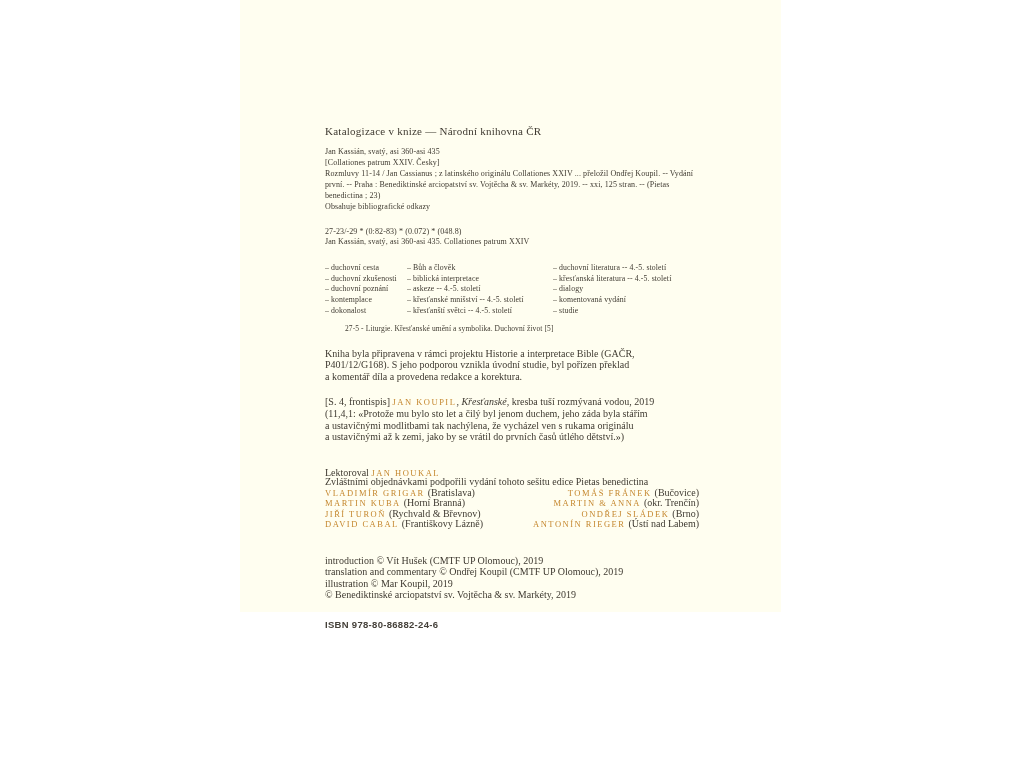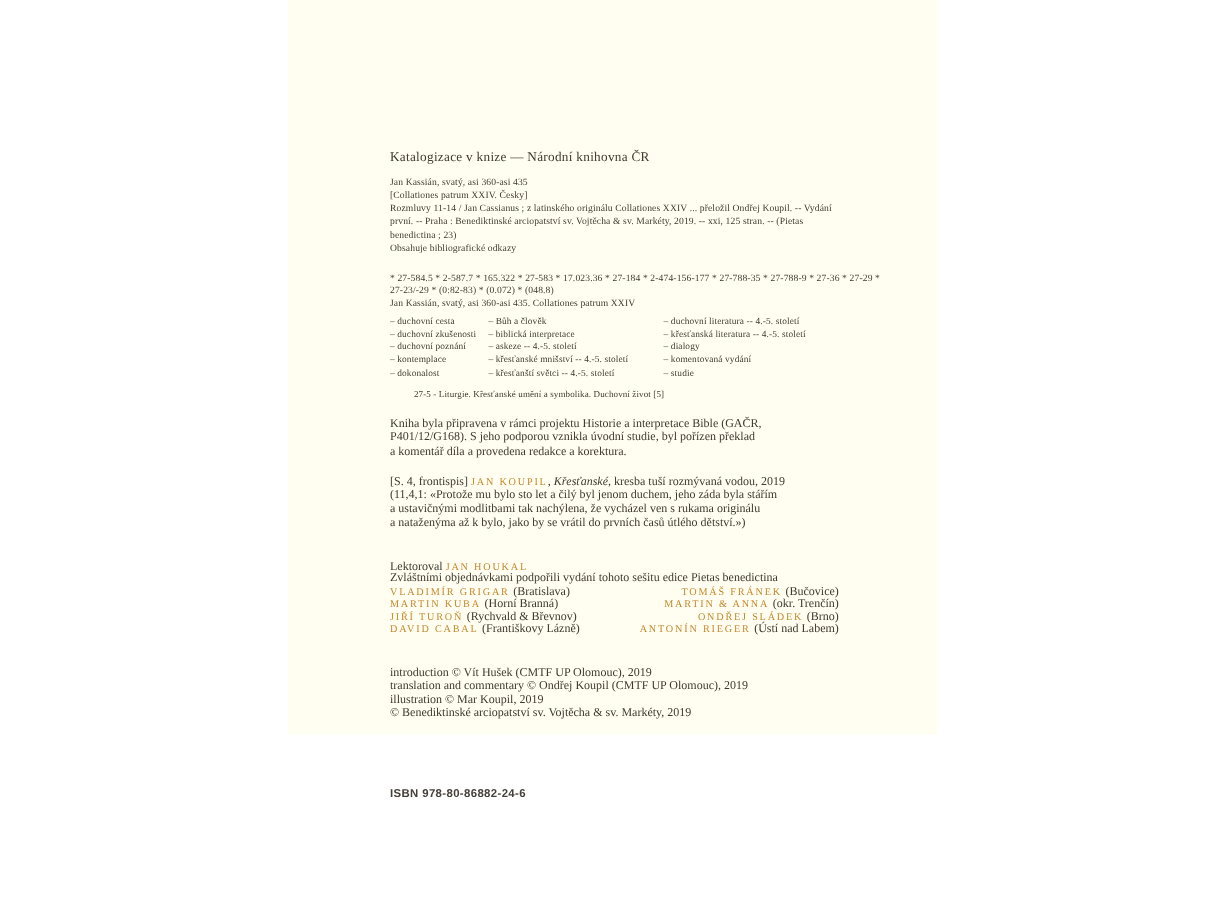--- a/index.html
+++ b/index.html
@@ -35,21 +35,21 @@
   #supp-intro{top:476px;font-size:10px;}
   #supporters{top:488px;width:374px;}
   .supp-row{display:flex;justify-content:space-between;line-height:10.4px;height:10.4px;}
   .supp-cell{white-space:nowrap;font-size:10px;}
   .supp-cell.right{text-align:right;}
   .loc{margin-left:3px;}
 
   #copyright{top:555px;font-size:10px;line-height:11.4px;}
 
   #isbn2{top:619px;font-family:"Liberation Sans", sans-serif;
-    font-size:9.5px;font-weight:600;letter-spacing:.3px;color:#45413a;margin-top:37px;}
+    font-size:9.5px;font-weight:600;letter-spacing:.3px;color:#45413a;}
 
   .sc{color:#c5872e;font-size:8.5px;letter-spacing:1.5px;}
   .it{font-style:italic;}
 </style>
 </head>
 <body>
 
 <div class="page">
 
   <div class="block" id="heading">Katalogizace v knize — Národní knihovna ČR</div>
@@ -58,21 +58,20 @@
     <div>Jan Kassián, svatý, asi 360-asi 435</div>
     <div>[Collationes patrum XXIV. Česky]</div>
     <div>Rozmluvy 11-14 / Jan Cassianus ; z latinského originálu Collationes XXIV ... přeložil Ondřej Koupil. -- Vydání</div>
     <div>první. -- Praha : Benediktinské arciopatství sv. Vojtěcha &amp; sv. Markéty, 2019. -- xxi, 125 stran. -- (Pietas</div>
     <div>benedictina ; 23)</div>
     <div>Obsahuje bibliografické odkazy</div>
   </div>
 
 
   <div class="block" id="class">
-    <div>* 27-584.5 * 2-587.7 * 165.322 * 27-583 * 17.023.36 * 27-184 * 2-474-156-177 * 27-788-35 * 27-788-9 * 27-36 * 27-29 *</div>
     <div>27-23/-29 * (0:82-83) * (0.072) * (048.8)</div>
     <div>Jan Kassián, svatý, asi 360-asi 435. Collationes patrum XXIV</div>
   </div>
 
   <div class="block" id="subjects">
     <div>– duchovní cesta</div>
     <div>– Bůh a člověk</div>
     <div>– duchovní literatura -- 4.-5. století</div>
     <div>– duchovní zkušenosti</div>
     <div>– biblická interpretace</div>
@@ -93,21 +92,21 @@
   <div class="block" id="grant">
     <div>Kniha byla připravena v rámci projektu Historie a interpretace Bible (GAČR,</div>
     <div>P401/12/G168). S jeho podporou vznikla úvodní studie, byl pořízen překlad</div>
     <div>a komentář díla a provedena redakce a korektura.</div>
   </div>
 
   <div class="block" id="frontis">
     <div><span>[S. 4, frontispis] </span><span class="sc">JAN KOUPIL</span><span>, </span><span class="it">Křesťanské</span><span>, kresba tuší rozmývaná vodou, 2019</span></div>
     <div>(11,4,1: «Protože mu bylo sto let a čilý byl jenom duchem, jeho záda byla stářím</div>
     <div>a ustavičnými modlitbami tak nachýlena, že vycházel ven s rukama originálu</div>
-    <div>a nataženýma až k bylo, jako by se vrátil do prvních časů útlého dětství.»)</div>
+    <div>a ustavičnými až k zemi, jako by se vrátil do prvních časů útlého dětství.»)</div>
   </div>
 
   <div class="block" id="lector"><span>Lektoroval </span><span class="sc">JAN HOUKAL</span></div>
 
   <div class="block" id="supporters">
     <div class="supp-row">
       <span class="supp-cell"><span class="sc">VLADIMÍR GRIGAR</span><span class="loc">(Bratislava)</span></span>
       <span class="supp-cell right"><span class="sc">TOMÁŠ FRÁNEK</span><span class="loc">(Bučovice)</span></span>
     </div>
     <div class="supp-row">

